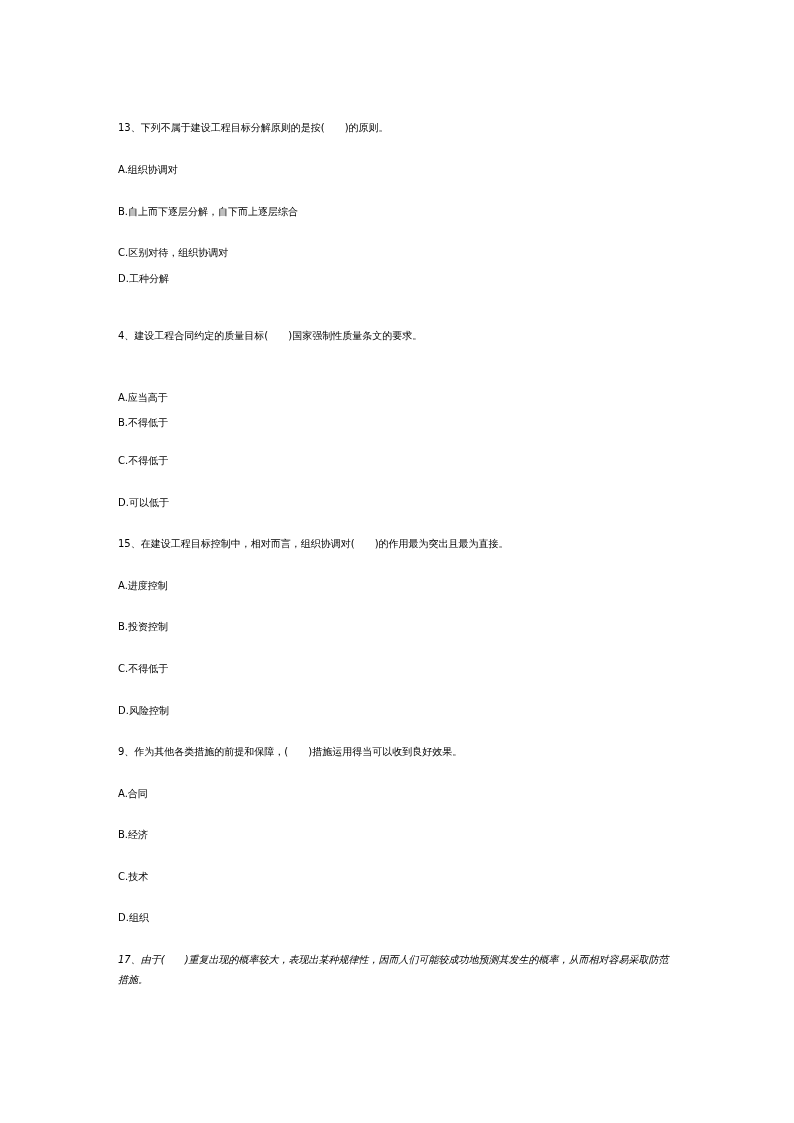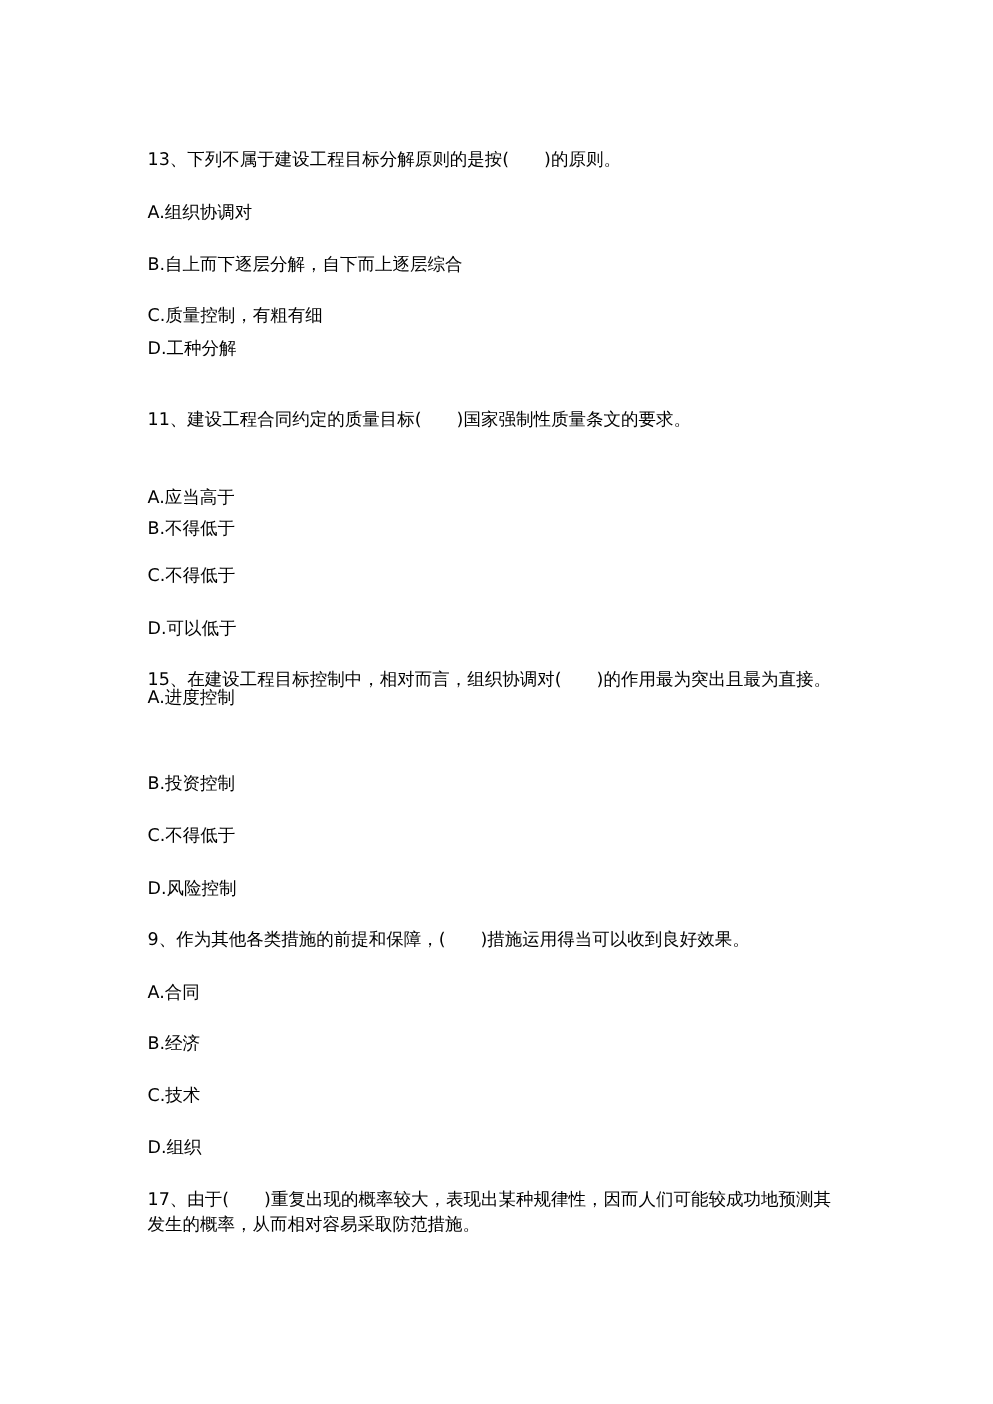--- a/index.html
+++ b/index.html
@@ -17,50 +17,51 @@
     }
     .page {
       position: absolute;
       left: 118px;
       top: 0;
       width: 570px;
     }
     .line {
       position: absolute;
       left: 0;
-      font-size: 14px;
+      font-size: 10px;
       line-height: 20px;
       white-space: nowrap;
       letter-spacing: 0px;
     }
     .wrap {
       white-space: normal;
       width: 560px;
       line-height: 20px;
+      font-style: italic;
     }
   </style>
 </head>
 <body>
 
 <div class="page">
 
   <div class="line" style="top:118px">13、下列不属于建设工程目标分解原则的是按(　　)的原则。</div>
   <div class="line" style="top:160px">A.组织协调对</div>
   <div class="line" style="top:202px">B.自上而下逐层分解，自下而上逐层综合</div>
-  <div class="line" style="top:243px">C.质量控制，有粗有细</div>
+  <div class="line" style="top:243px">C.区别对待，组织协调对</div>
   <div class="line" style="top:269px">D.工种分解</div>
 
-  <div class="line" style="top:326px">11、建设工程合同约定的质量目标(　　)国家强制性质量条文的要求。</div>
+  <div class="line" style="top:326px">4、建设工程合同约定的质量目标(　　)国家强制性质量条文的要求。</div>
   <div class="line" style="top:388px">A.应当高于</div>
   <div class="line" style="top:413px">B.不得低于</div>
   <div class="line" style="top:451px">C.不得低于</div>
   <div class="line" style="top:493px">D.可以低于</div>
 
   <div class="line" style="top:534px">15、在建设工程目标控制中，相对而言，组织协调对(　　)的作用最为突出且最为直接。</div>
-  <div class="line" style="top:548px">A.进度控制</div>
+  <div class="line" style="top:576px">A.进度控制</div>
   <div class="line" style="top:617px">B.投资控制</div>
   <div class="line" style="top:659px">C.不得低于</div>
   <div class="line" style="top:701px">D.风险控制</div>
 
   <div class="line" style="top:742px">9、作为其他各类措施的前提和保障，(　　)措施运用得当可以收到良好效果。</div>
   <div class="line" style="top:784px">A.合同</div>
   <div class="line" style="top:825px">B.经济</div>
   <div class="line" style="top:867px">C.技术</div>
   <div class="line" style="top:908px">D.组织</div>
 

